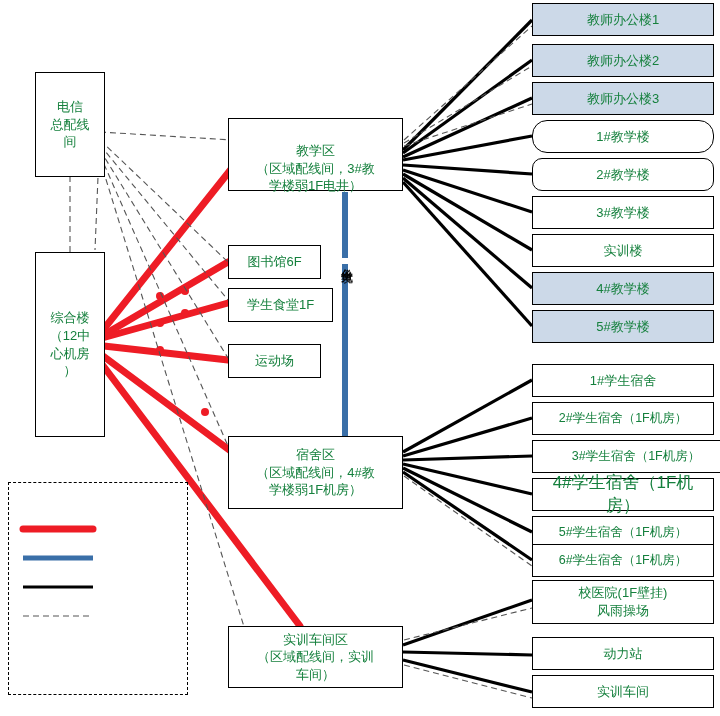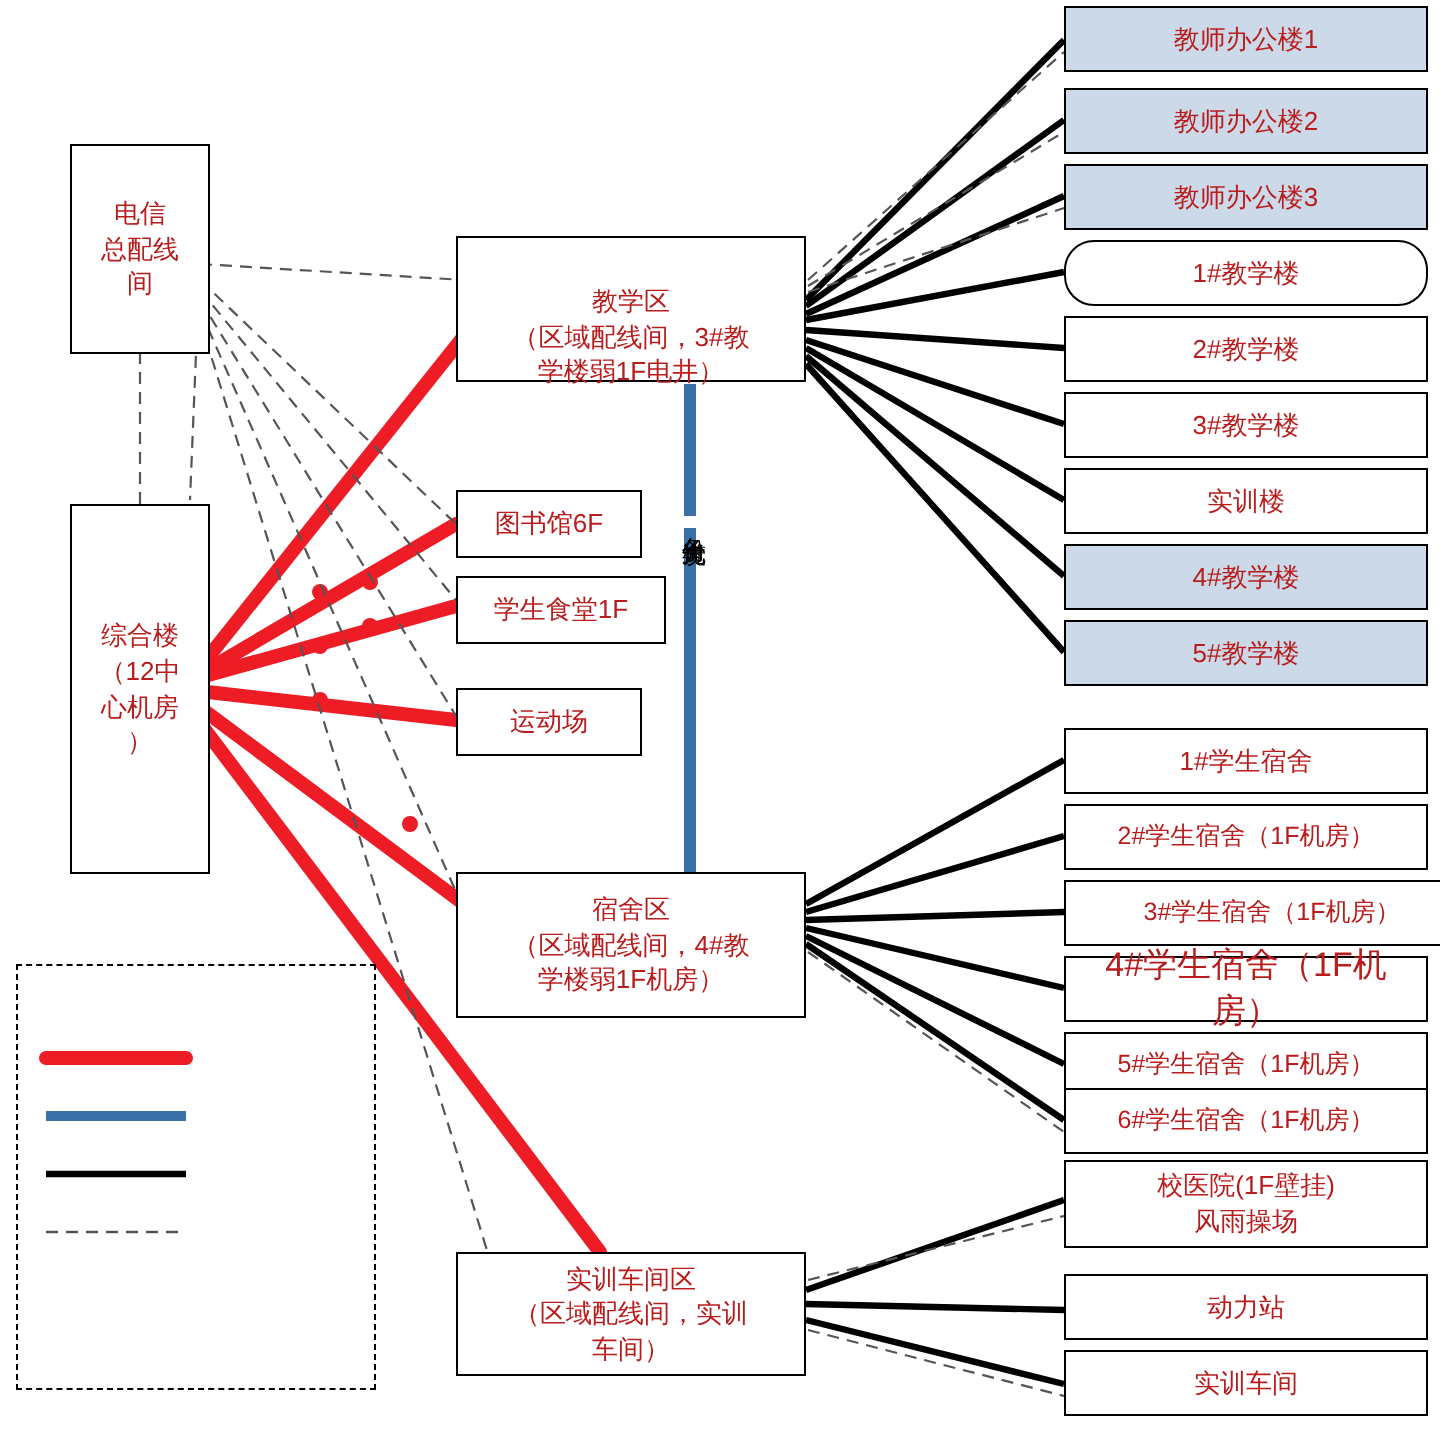--- a/index.html
+++ b/index.html
@@ -28,21 +28,21 @@
     position: absolute;
     box-sizing: border-box;
     border: 1.5px solid #000000;
     background: #ffffff;
     display: flex;
     align-items: center;
     justify-content: center;
     text-align: center;
     font-size: 13px;
     line-height: 1.35;
-    color: #b91c1c;
+    color: #15803d;
     padding: 2px 3px;
     z-index: 3;
   }
   .node.shaded {
     background: #ccd9e8;
   }
   .legend-box {
     position: absolute;
     box-sizing: border-box;
     border: 1.5px dashed #000000;
@@ -215,21 +215,21 @@
   </div>
   <div class="node shaded" style="left:532px; top:44px; width:182px; height:33px;">
     <span>教师办公楼2</span>
   </div>
   <div class="node shaded" style="left:532px; top:82px; width:182px; height:33px;">
     <span>教师办公楼3</span>
   </div>
   <div class="node" style="left:532px; top:120px; width:182px; height:33px;border-radius:15px;">
     <span>1#教学楼</span>
   </div>
-  <div class="node" style="left:532px; top:158px; width:182px; height:33px;">
+  <div class="node" style="left:532px; top:158px; width:182px; height:33px;border-radius:10px;">
     <span>2#教学楼</span>
   </div>
   <div class="node" style="left:532px; top:196px; width:182px; height:33px;">
     <span>3#教学楼</span>
   </div>
   <div class="node" style="left:532px; top:234px; width:182px; height:33px;">
     <span>实训楼</span>
   </div>
   <div class="node shaded" style="left:532px; top:272px; width:182px; height:33px;">
     <span>4#教学楼</span>

